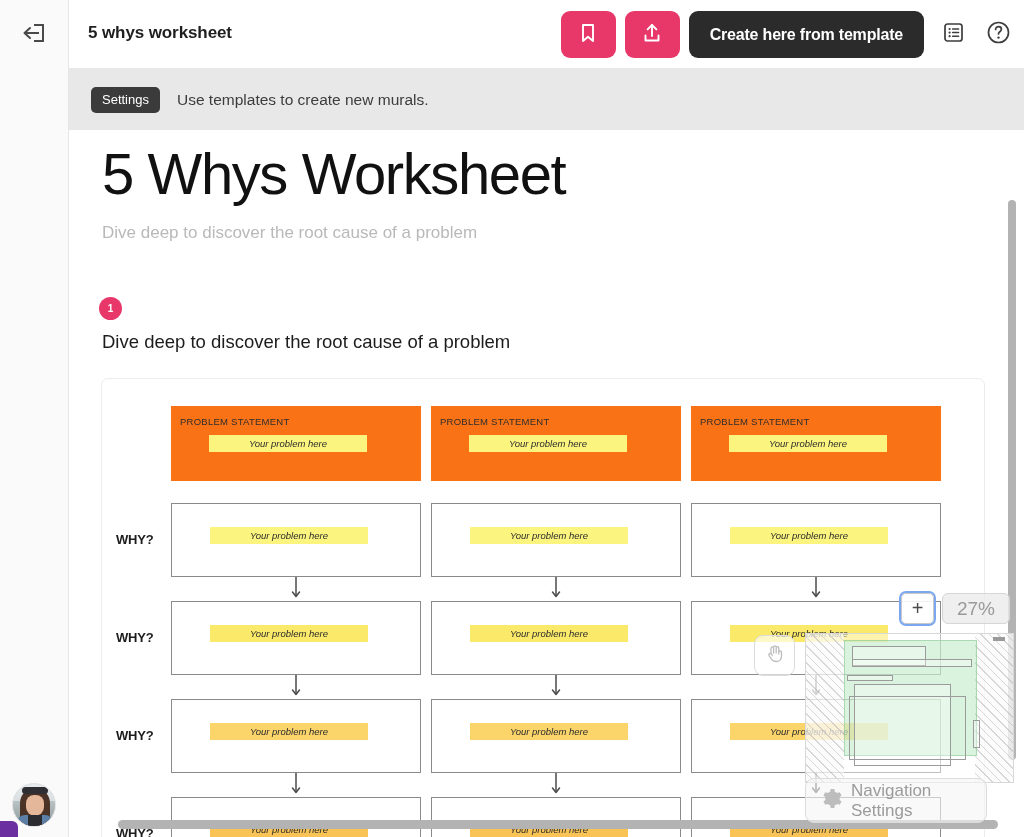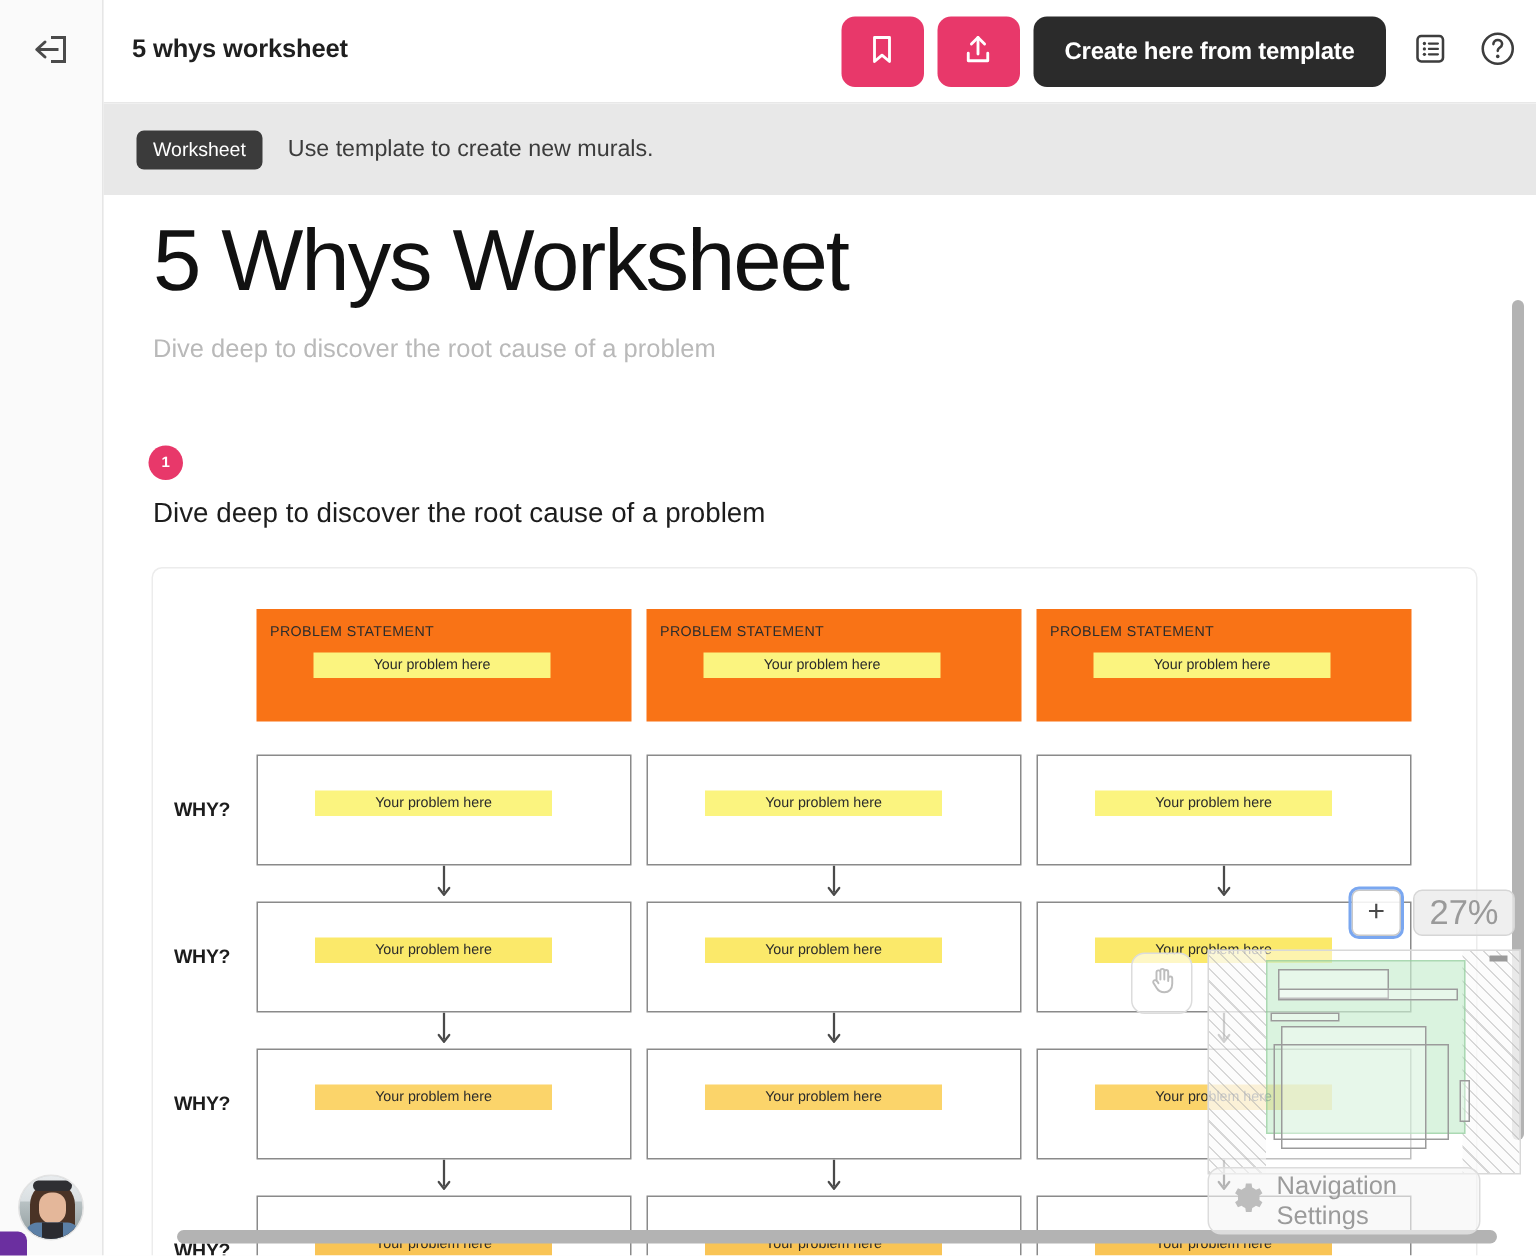--- a/index.html
+++ b/index.html
@@ -168,21 +168,21 @@
   .why-box {
     height: 74px;
     border: 1px solid #8a8a8a;
     background: #fff;
     position: relative;
   }
   .sticky {
     position: absolute; left: 38px; top: 23px;
     width: 158px; height: 17px;
     display: flex; align-items: center; justify-content: center;
-    font-size: 9.5px; color: #2b2b2b;
+    font-size: 9.5px; color: #2b2b2b; font-style: italic;
   }
   .ps-box .sticky { top: 29px; }
 
   .arrow {
     height: 24px;
     display: flex; align-items: center; justify-content: center;
     position: relative;
   }
   .arrow svg { display: block; }
   .gapless { height: 22px; }
@@ -229,21 +229,21 @@
     border: 1px solid #c8c8c8;
     outline: 2px solid #7aa7f0;
     display: flex; align-items: center; justify-content: center;
     font-size: 20px; color: #4a4a4a; cursor: pointer;
   }
   .zoom-pct {
     width: 68px; height: 31px; border-radius: 6px;
     background: rgba(235,235,235,0.80);
     border: 1px solid #d6d6d6;
     display: flex; align-items: center; justify-content: center;
-    font-size: 23px; color: #9a9a9a; cursor: pointer;
+    font-size: 19px; color: #9a9a9a; cursor: pointer;
   }
   .hand-tool {
     position: absolute; left: 6px; top: 42px;
     width: 41px; height: 41px; border-radius: 9px;
     background: rgba(255,255,255,0.62);
     border: 1px solid #dcdcdc;
     display: flex; align-items: center; justify-content: center;
     cursor: pointer;
   }
   .minimap {
@@ -348,22 +348,22 @@
             <circle cx="12.5" cy="12.5" r="10" stroke="#3d3d3d" stroke-width="1.7"></circle>
             <path d="M9.6 9.4c0-1.6 1.3-2.7 2.9-2.7 1.7 0 2.9 1.1 2.9 2.6 0 1.4-.9 2-1.9 2.7-.8.6-1 1-1 1.9" stroke="#3d3d3d" stroke-width="1.7" fill="none" stroke-linecap="round"></path>
             <circle cx="12.5" cy="17.6" r="1.2" fill="#3d3d3d"></circle>
           </svg>
         </span>
       </div>
     </div>
   </div>
 
   <div class="notice">
-    <span class="badge">Worksheet</span>
-    <span class="notice-text">Use template to create new murals.</span>
+    <span class="badge">Settings</span>
+    <span class="notice-text">Use templates to create new murals.</span>
   </div>
 
   <div class="body-area">
     <div class="page-title">5 Whys Worksheet</div>
     <div class="page-sub">Dive deep to discover the root cause of a problem</div>
     <div class="step-num">1</div>
     <div class="step-head">Dive deep to discover the root cause of a problem</div>
 
     <div class="card">
       <div class="why-labels" id="whyLabels">

